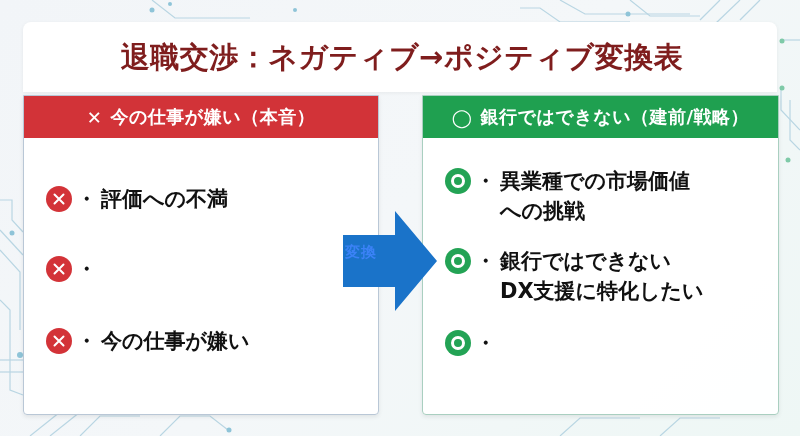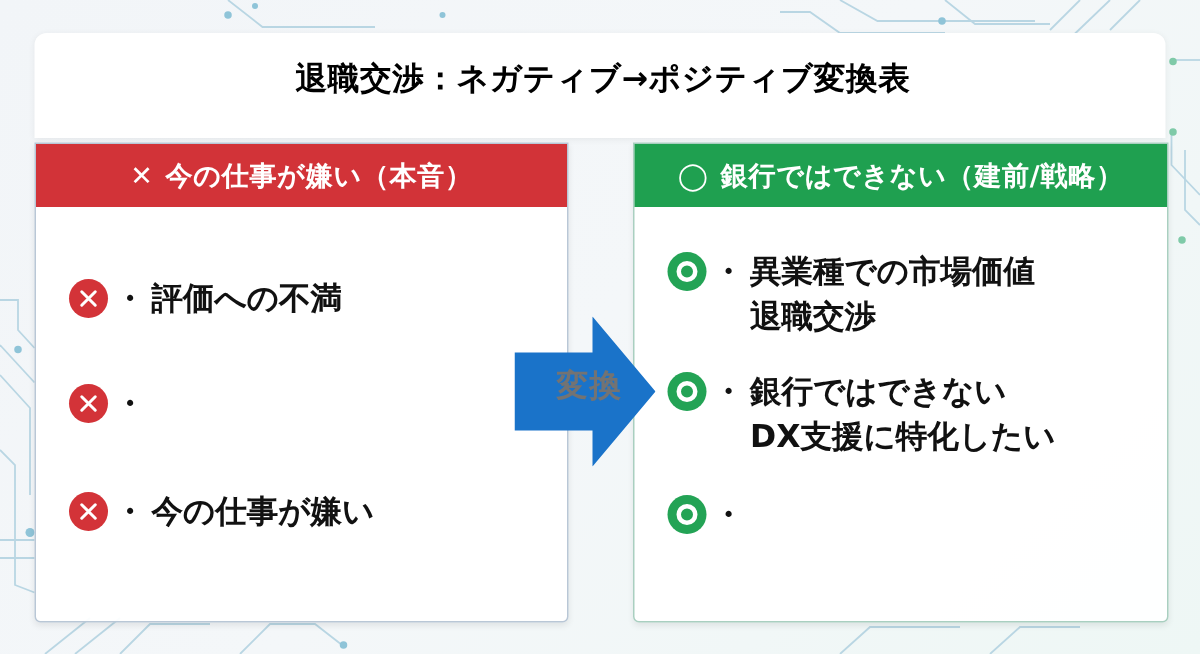--- a/index.html
+++ b/index.html
@@ -9,21 +9,21 @@
     font-family: "DejaVu Sans", "Liberation Sans", sans-serif;
   }
   .circuit { position:absolute; left:0; top:0; width:800px; height:436px; }
   .card {
     position:absolute; left:23px; top:22px; width:754px; height:70px;
     background:#ffffff; border-radius:8px 8px 0 0;
     box-shadow: 0 1px 4px rgba(0,0,0,0.06);
   }
   .title {
     position:absolute; left:4px; right:0; top:16px; text-align:center;
-    font-size:21px; font-weight:bold; color:#000000; letter-spacing:0.5px;
+    font-size:29px; font-weight:bold; color:#7f1d1d; letter-spacing:0.5px;
   }
   .panel {
     position:absolute; top:95px; height:318px;
     background:rgba(255,255,255,0.94);
     border:1px solid #b9c7d6; border-radius:0 0 4px 4px;
     box-shadow:0 2px 4px rgba(0,0,0,0.08);
   }
   .panel.left { left:23px; width:354px; }
   .panel.right { left:422px; width:355px; border-color:#a9cfc0; }
   .panel-head {
@@ -49,22 +49,22 @@
     flex-shrink:0;
   }
   .obadge .ring {
     width:14px; height:14px; border-radius:50%; border:3px solid #fff;
     box-sizing:border-box; background:#23a355;
   }
   .bullet { margin:0 4px 0 4px; }
   .item-text { white-space:pre-line; }
   .arrow { position:absolute; left:343px; top:211px; width:94px; height:100px; }
   .arrow-label {
-    position:absolute; left:345px; top:243px; width:70px; text-align:right;
-    color:#737373; font-size:21px; font-weight:bold; letter-spacing:1px;
+    position:absolute; left:345px; top:243px; width:70px; text-align:left;
+    color:#3b82f6; font-size:15px; font-weight:bold; letter-spacing:1px;
   }
 </style>
 </head>
 <body>
 
 <svg class="circuit" viewBox="0 0 800 436">
   <g fill="none" stroke="#b9d6e3" stroke-width="1.2">
     <path d="M152 0 L175 18 L250 18"></path>
     <path d="M520 8 L540 8 L560 22 L630 22"></path>
     <path d="M560 0 L585 14 L690 14"></path>
@@ -148,21 +148,21 @@
     <span class="head-icon">◯</span>
     <span>銀行ではできない（建前/戦略）</span>
   </div>
   <div class="items">
     <div class="item" style="top:28px;">
       <span class="obadge">
           <span class="ring"></span>
         </span>
       <span class="bullet">・</span>
       <span class="item-text">異業種での市場価値
-退職交渉</span>
+への挑戦</span>
     </div>
     <div class="item" style="top:108px;">
       <span class="obadge">
           <span class="ring"></span>
         </span>
       <span class="bullet">・</span>
       <span class="item-text">銀行ではできない
 DX支援に特化したい</span>
     </div>
     <div class="item" style="top:190px;">

